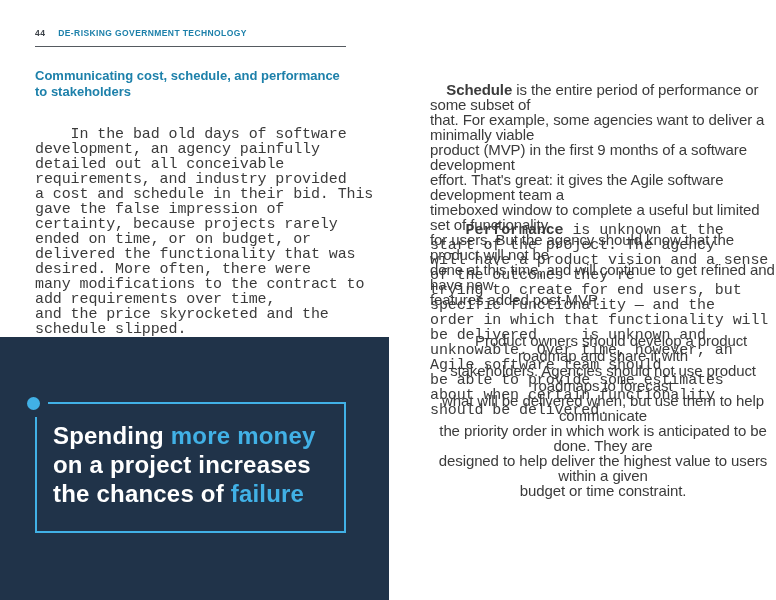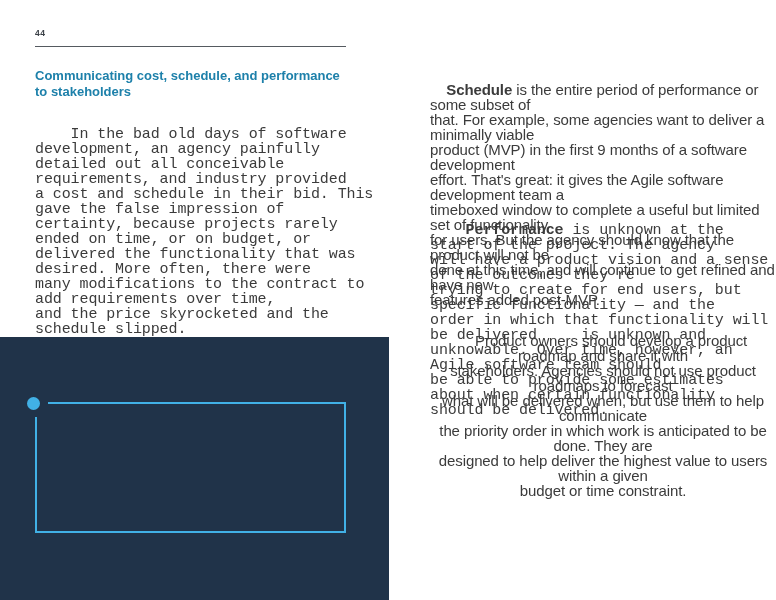--- a/index.html
+++ b/index.html
@@ -59,20 +59,21 @@
   }
   #callout .quote .accent{color:#41b1e6;}
 </style>
 </head>
 <body>
 
 <div id="stage">
 
   <div id="left-header" class="page-header">
     <span>44</span>
+    <span class="htitle">DE-RISKING GOVERNMENT TECHNOLOGY</span>
   </div>
 
 
   <div class="section-heading">Communicating cost, schedule, and performance
 to stakeholders</div>
 
   <div id="lp1" class="para">
     <span class="lead"></span><span>In the bad old days of software development, an agency painfully
 detailed out all conceivable requirements, and industry provided
 a cost and schedule in their bid. This gave the false impression of
@@ -82,20 +83,23 @@
 and the price skyrocketed and the schedule slipped.</span>
   </div>
 
 
 
   <div id="callout">
     <div class="frame"></div>
     <div class="patch-top"></div>
     <div class="patch-left"></div>
     <div class="dot"></div>
+    <div class="quote"><span>Spending </span><span class="accent">more money</span><span>
+on a project increases
+the chances of </span><span class="accent">failure</span></div>
   </div>
 
   <div id="rp1" class="para">
     <span class="lead">Schedule</span><span> is the entire period of performance or some subset of
 that. For example, some agencies want to deliver a minimally viable
 product (MVP) in the first 9 months of a software development
 effort. That's great: it gives the Agile software development team a
 timeboxed window to complete a useful but limited set of functionality
 for users. But the agency should know that the product will not be
 done at this time, and will continue to get refined and have new

